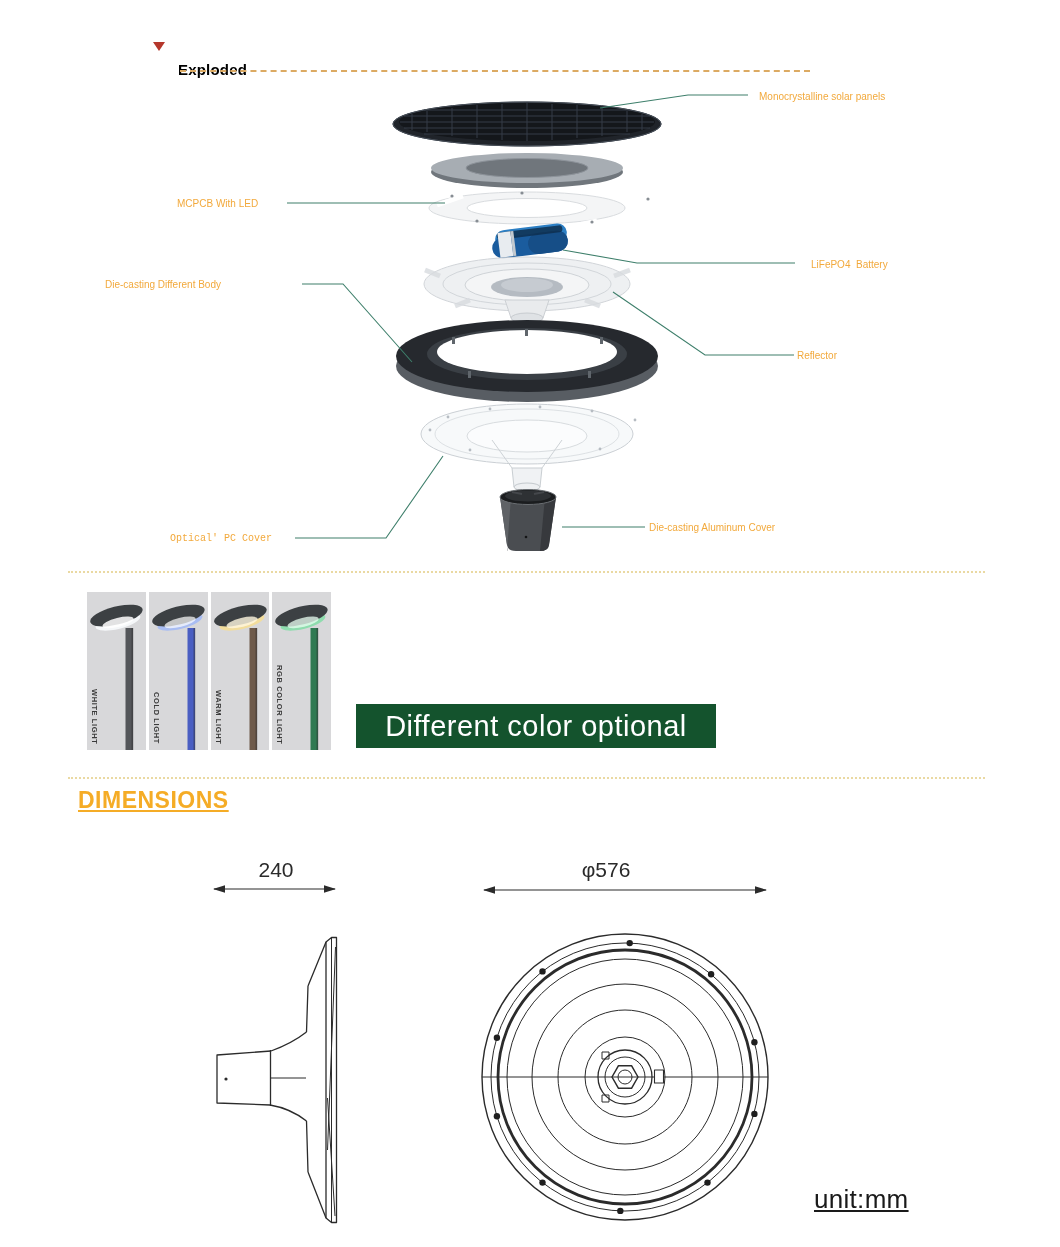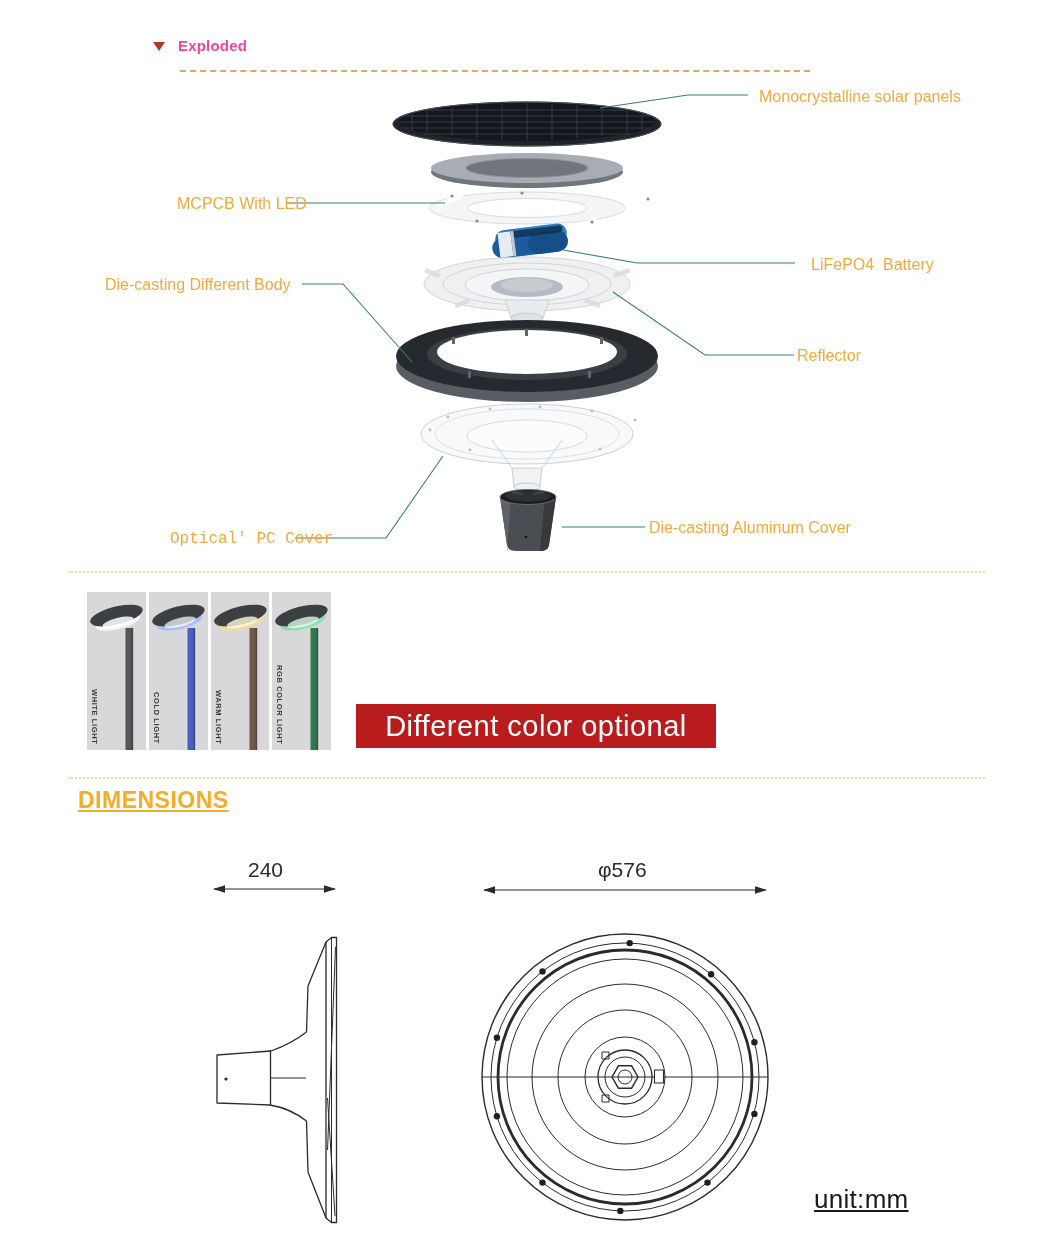--- a/index.html
+++ b/index.html
@@ -3,37 +3,37 @@
 <meta charset="utf-8">
 <style>
   html,body{margin:0;padding:0;background:#fff;}
   #page{position:relative;width:1060px;height:1247px;background:#ffffff;overflow:hidden;
         font-family:"Liberation Sans",sans-serif;}
   #gfx{position:absolute;left:0;top:0;width:1060px;height:1247px;}
   .abs{position:absolute;}
   
   .tri{width:0;height:0;border-left:6px solid transparent;border-right:6px solid transparent;
        border-top:9px solid #b5372c;}
-  .exp-title{font-size:15px;font-weight:bold;color:#ec4899;letter-spacing:.2px;}
+  .exp-title{font-size:15px;font-weight:bold;color:#000000;letter-spacing:.2px;margin-top:24px;}
   .dash-line{border-top:2px dashed #dcaa63;}
   .dot-sep{border-top:2px dotted #ead9a2;}
   
-  .lbl{font-size:16px;color:#f2a93c;white-space:pre;line-height:16px;}
+  .lbl{font-size:10px;color:#f2a93c;white-space:pre;line-height:16px;}
   
   #strip{left:87px;top:592px;width:244px;height:158px;display:flex;gap:3px;}
   .panel{flex:1;position:relative;background:#d8d8da;overflow:hidden;}
   .panel svg{position:absolute;left:0;top:0;}
   .vlabel{position:absolute;left:3px;bottom:6px;writing-mode:vertical-rl;
           font-size:7.5px;font-weight:600;color:#3b3b3b;letter-spacing:.6px;}
   
   #banner{left:356px;top:704px;width:360px;height:44px;display:flex;align-items:center;justify-content:center;}
   #banner span{color:#ffffff;font-size:29px;letter-spacing:.5px;}
   
   .dim-title{font-size:23px;font-weight:bold;color:#f5ac26;letter-spacing:.5px;text-decoration:underline;}
-  .dim-num{font-size:21px;color:#2a2a2a;}
+  .dim-num{font-size:21px;color:#2a2a2a;text-align:center;}
   .unit{font-size:26px;color:#1a1a1a;letter-spacing:.3px;text-decoration:underline;}
 </style>
 </head>
 <body>
 
 <div id="page">
 
   <svg id="gfx" viewBox="0 0 1060 1247">
 
     <g>
@@ -264,22 +264,22 @@
         <g transform="rotate(-14 30 26)">
           <ellipse cx="30" cy="30" rx="23" ry="7" fill="#8fdcae"></ellipse>
           <ellipse cx="30" cy="23.5" rx="27" ry="9" fill="#3c4043"></ellipse>
           <ellipse cx="30" cy="30.5" rx="16" ry="4.5" fill="#eafff2" opacity="0.75"></ellipse>
         </g>
       </svg>
       <span class="vlabel">RGB COLOR LIGHT</span>
     </div>
   </div>
 
-  <div id="banner" class="abs" style="background: #b91c1c;">
+  <div id="banner" class="abs" style="background: #14532d;">
     <span>Different color optional</span>
   </div>
 
   <div class="abs dim-title" style="left:78px;top:787px;">DIMENSIONS</div>
   <div class="abs dim-num" style="left:248px;top:858px;width:56px;">240</div>
-  <div class="abs dim-num" style="left:598px;top:858px;width:76px;">φ576</div>
+  <div class="abs dim-num" style="left:568px;top:858px;width:76px;">φ576</div>
   <div class="abs unit" style="left:814px;top:1184px;">unit:mm</div>
 
 </div>
 
 </body></html>

